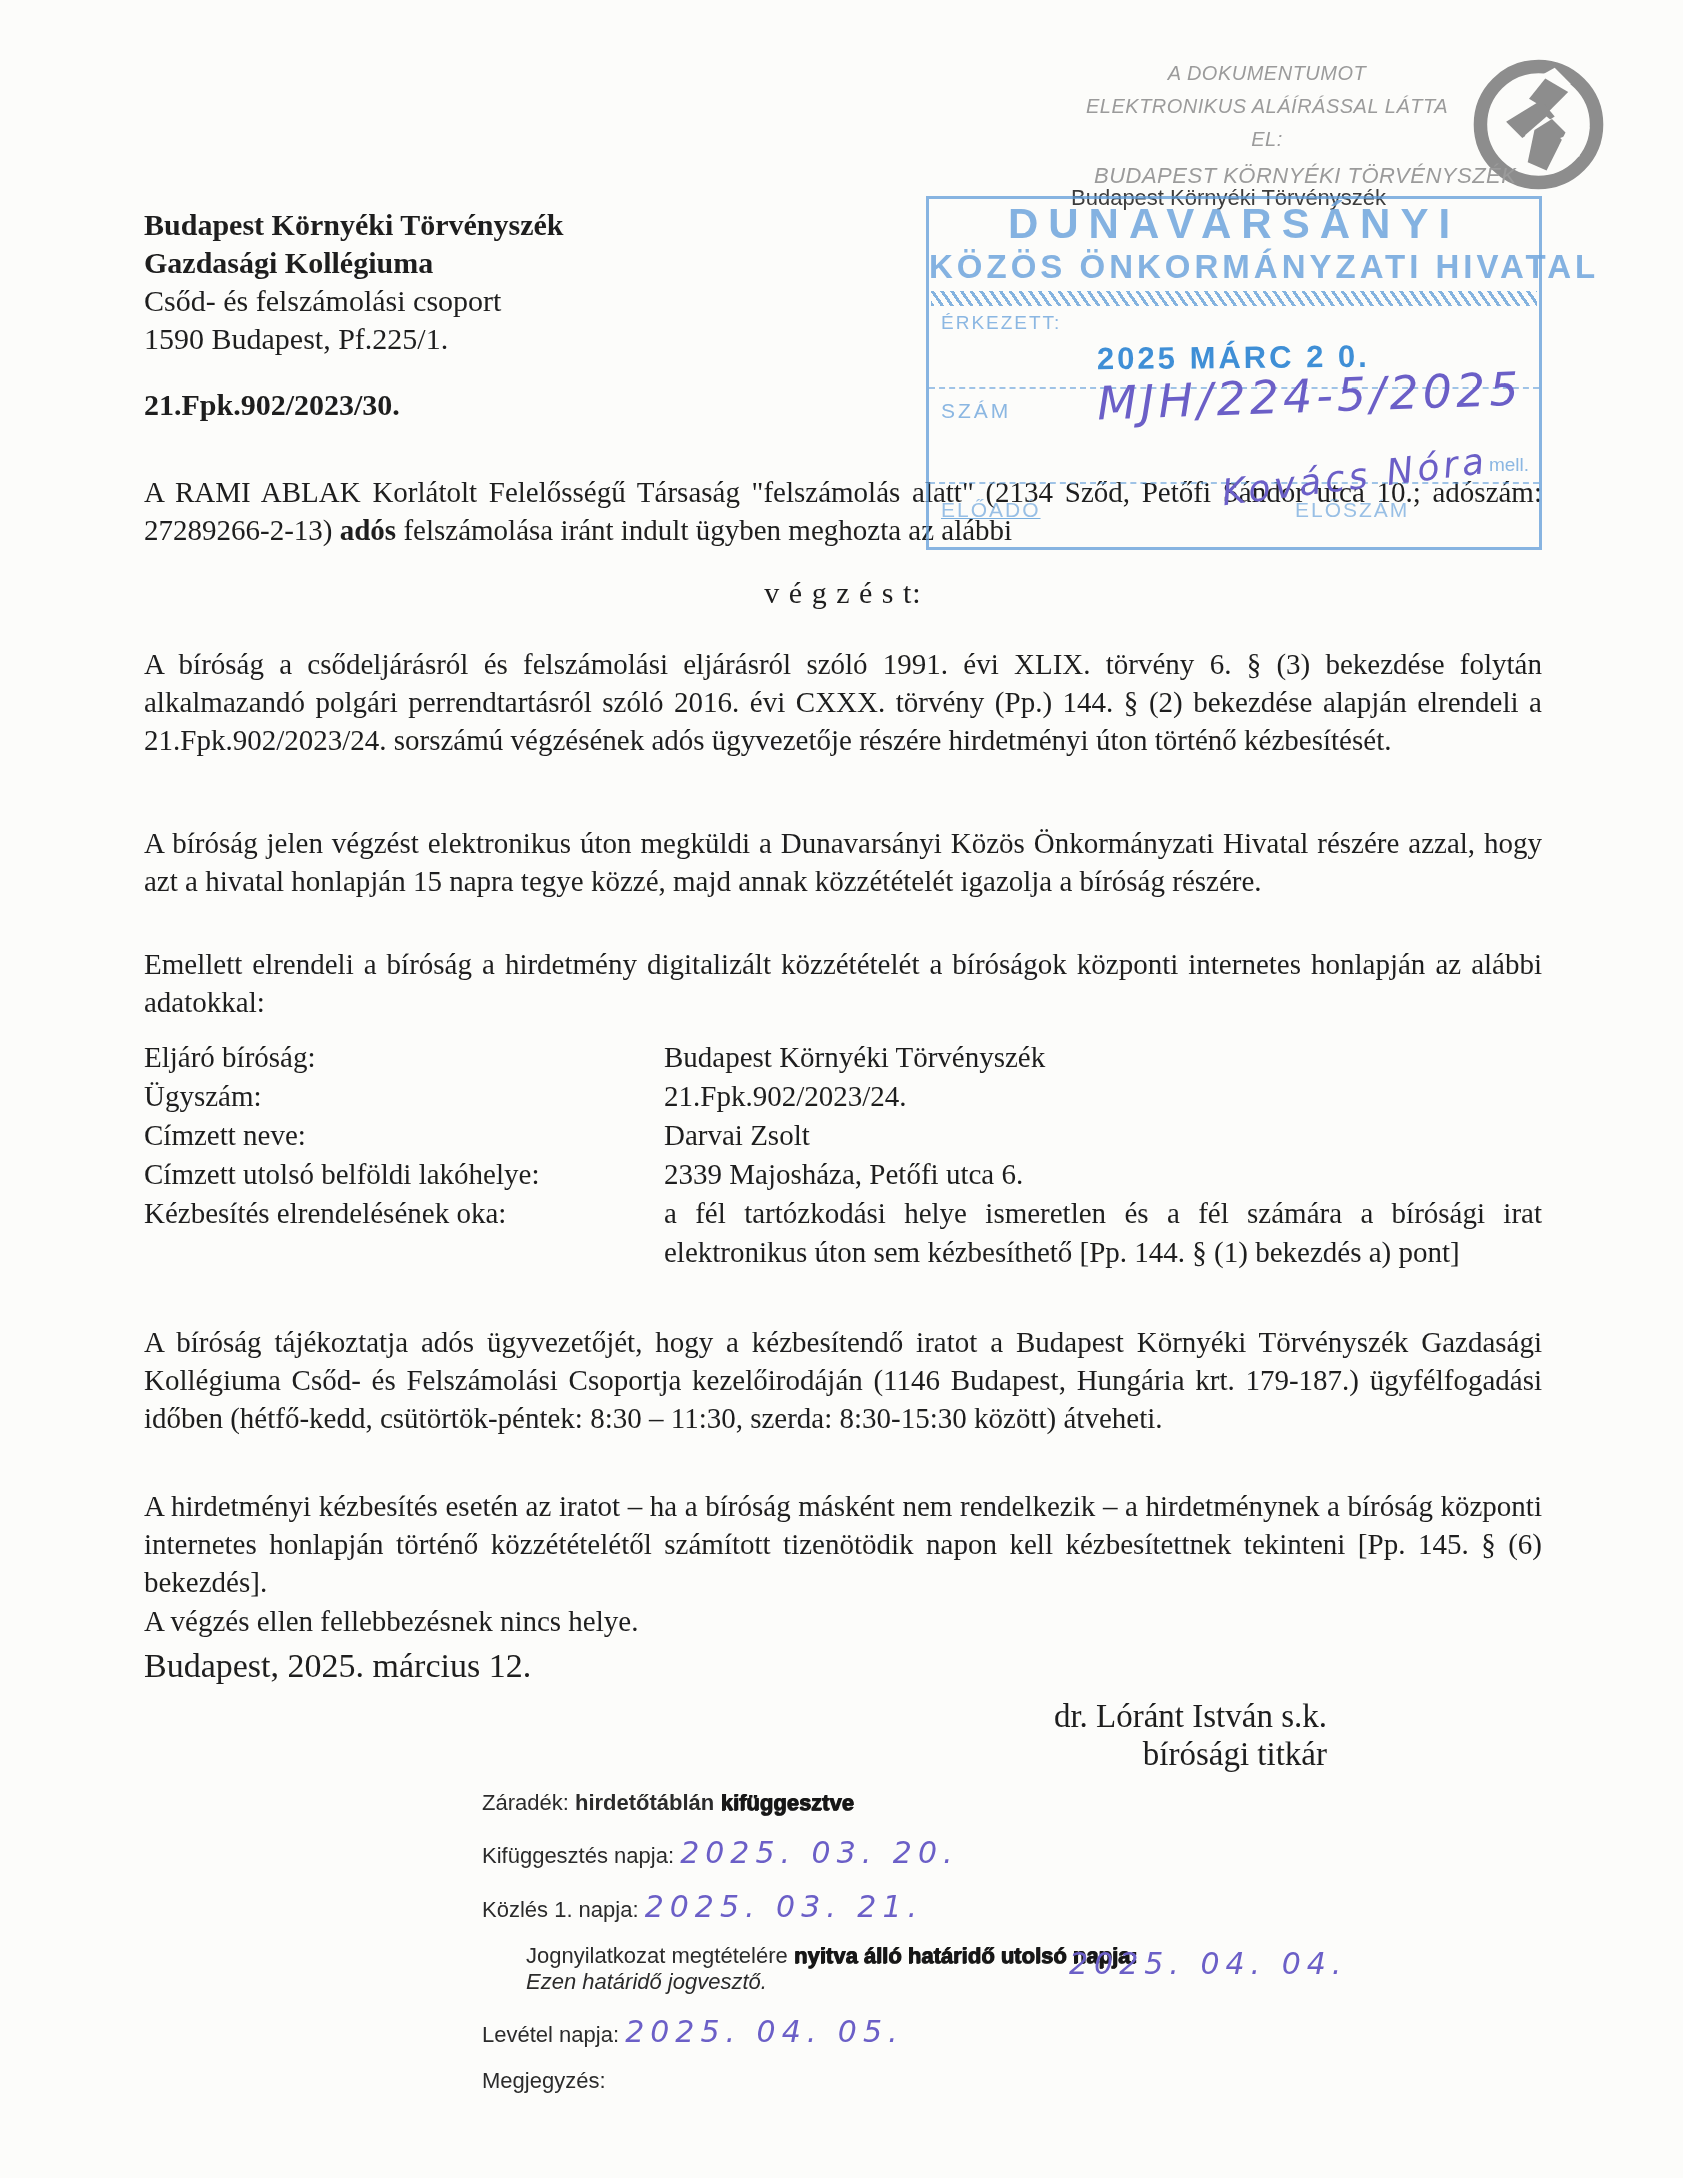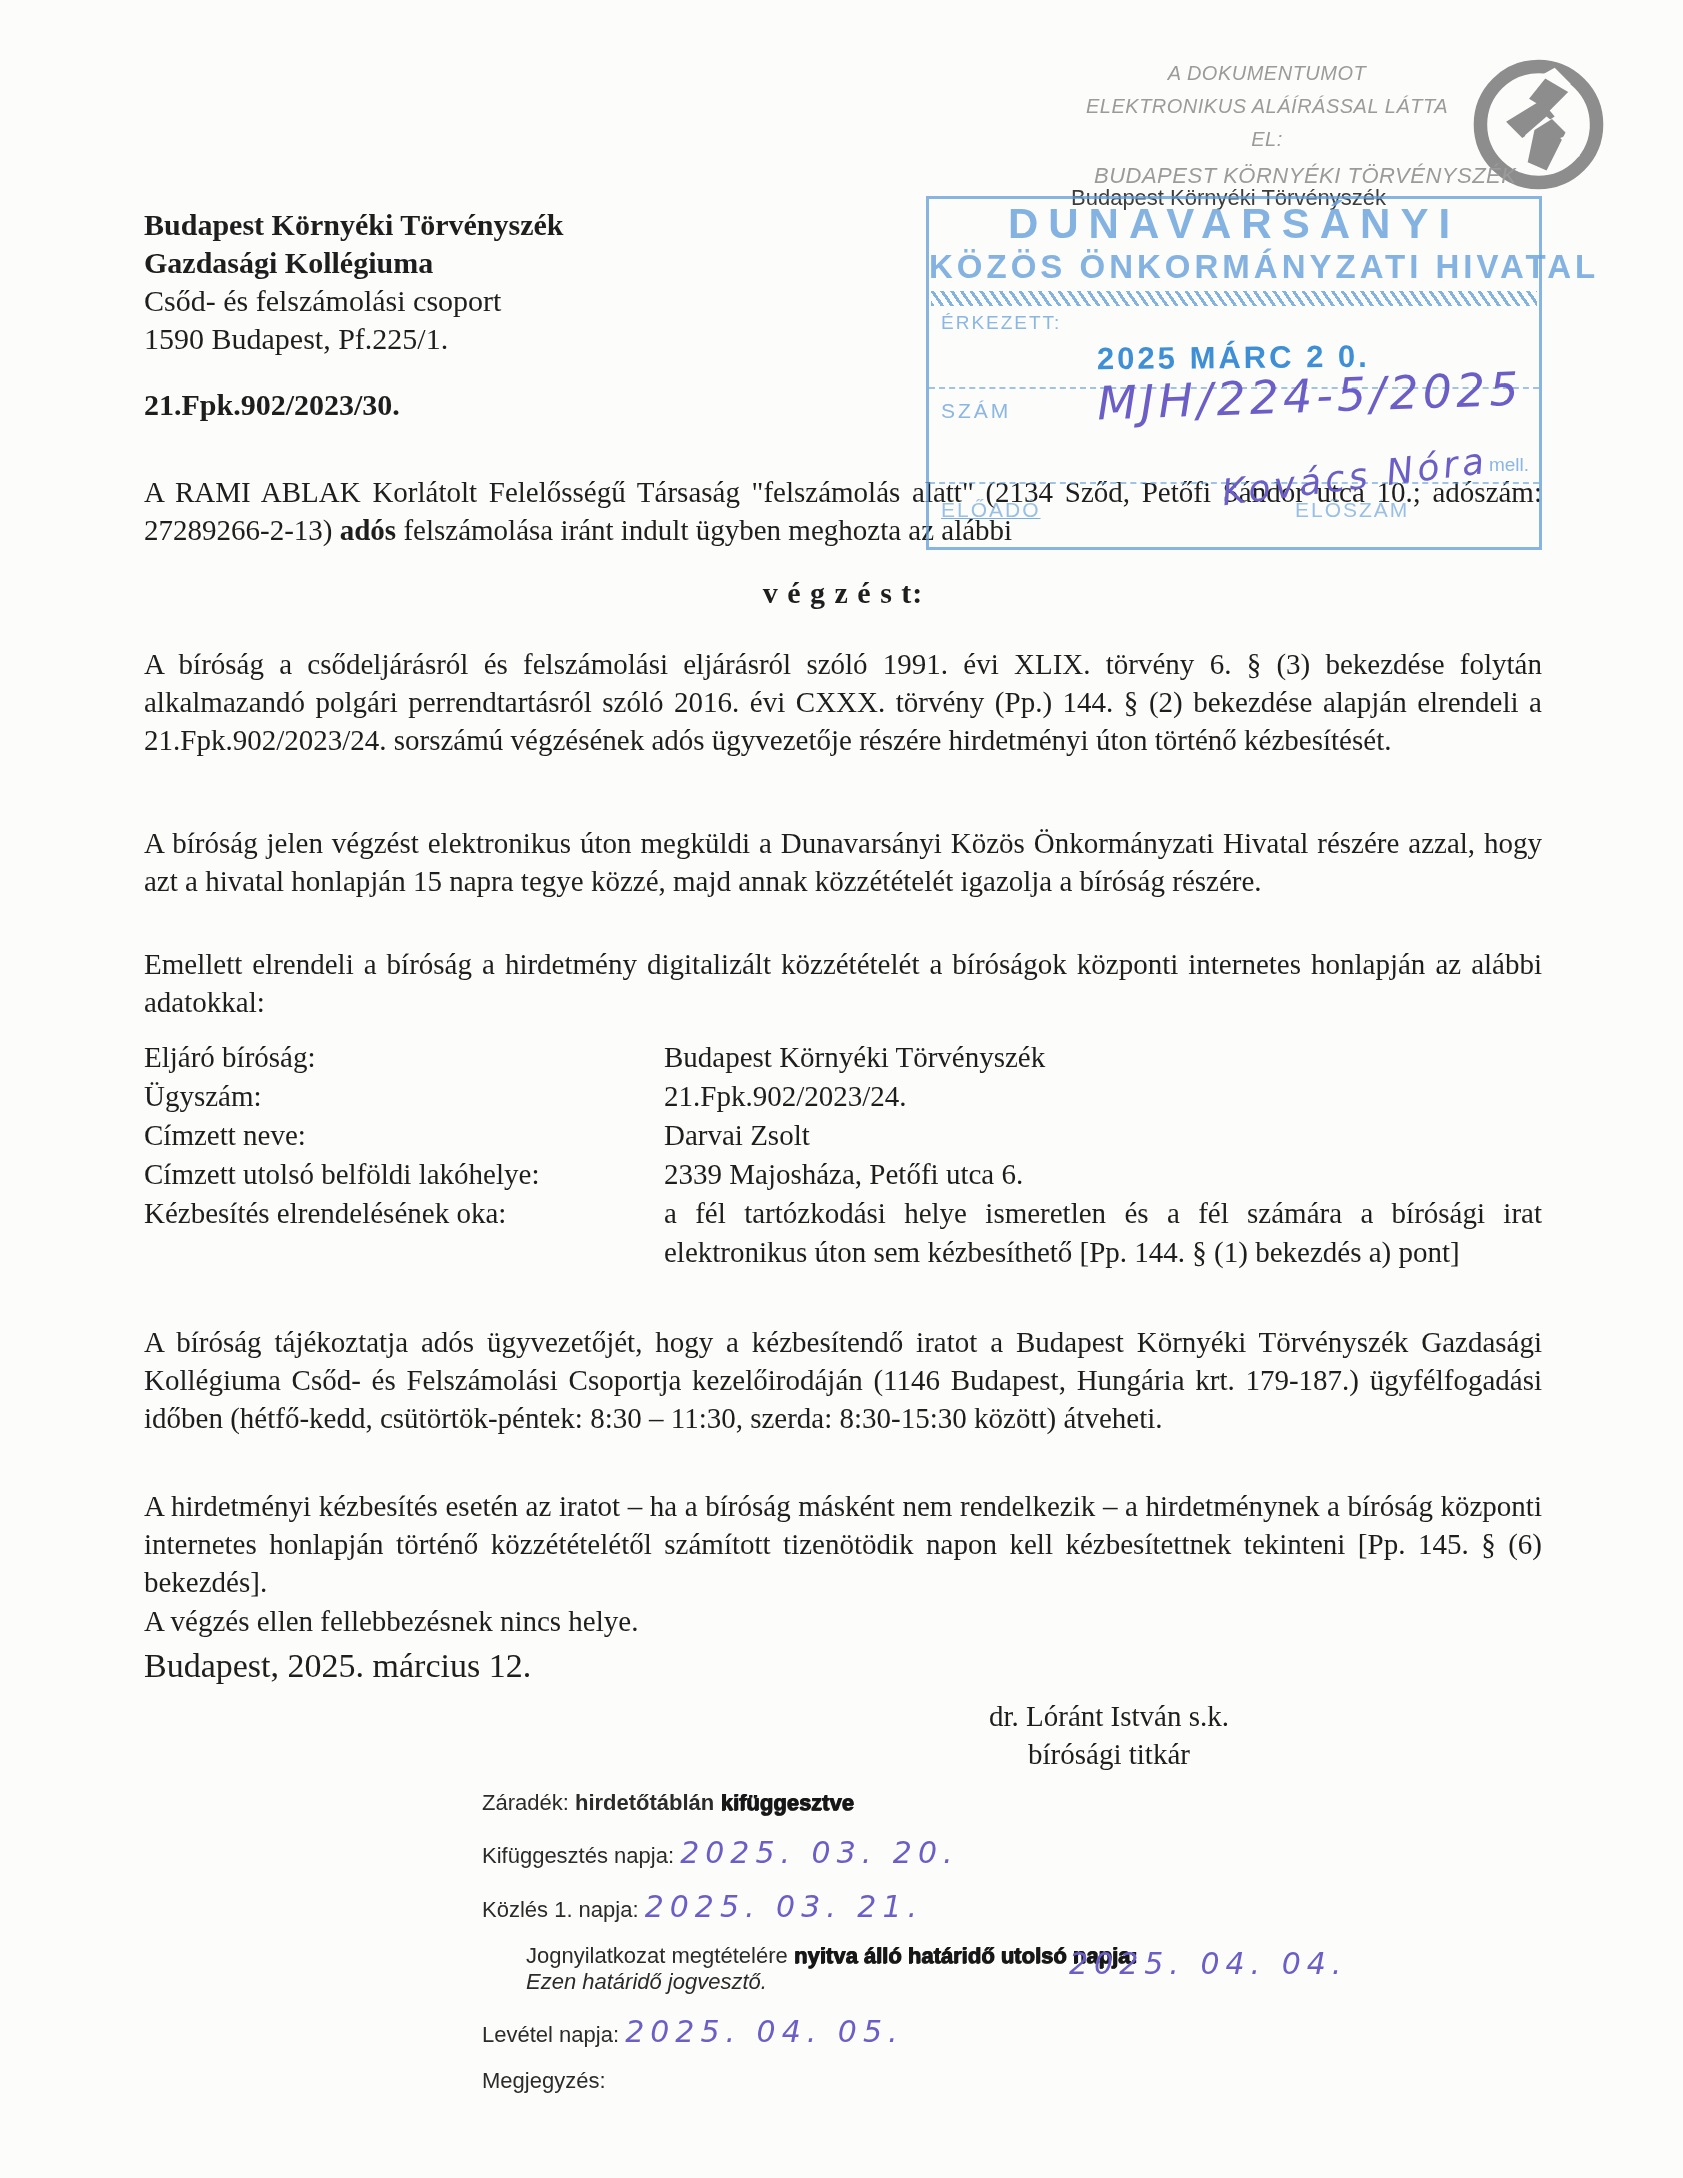--- a/index.html
+++ b/index.html
@@ -77,28 +77,28 @@
   .letterhead{ position:absolute; top:206px; left:144px; font-size:30px; line-height:38px; }
   .letterhead .b{ font-weight:bold; }
   .case-number{ position:absolute; top:388px; left:144px; font-size:30px; font-weight:bold; }
   
   .para{
     position:absolute; left:144px; width:1398px;
     font-size:29px; line-height:38px; text-align:justify;
   }
   .center-word{
     position:absolute; left:144px; width:1398px; text-align:center;
-    font-size:30px; font-weight:bold; letter-spacing:1px;
+    font-size:30px; font-weight:normal; letter-spacing:1px;
   }
   .details{ position:absolute; top:1038px; left:144px; width:1398px; font-size:29px; line-height:39px; }
   .detail-row{ display:flex;justify-content:space-between; }
   .detail-label{ width:520px; flex:0 0 520px; }
   .detail-value{ width:878px; text-align:justify; }
   .date-line{ position:absolute; top:1647px; left:144px; font-size:34px; }
-  .signature{ position:absolute; top:1697px; left:891px; width:436px; text-align:center; font-size:29px; line-height:38px; }
+  .signature{ position:absolute; top:1697px; left:891px; width:436px; text-align:right; font-size:33px; line-height:38px; }
   
   .registry{
     position:absolute; top:1790px; left:482px; width:1089px;
     font-family:"Liberation Sans", sans-serif; font-size:22px; color:#2b2b2b;
   }
   .reg-line{ position:relative; margin-bottom:19px; }
   .reg-bold{ font-weight:bold; }
   .reg-italic{ font-style:italic; }
   .reg-hand{ font-size:30px; letter-spacing:6px; white-space:nowrap; }
   .deadline-wrap{ line-height:26px;margin-left:44px; }

